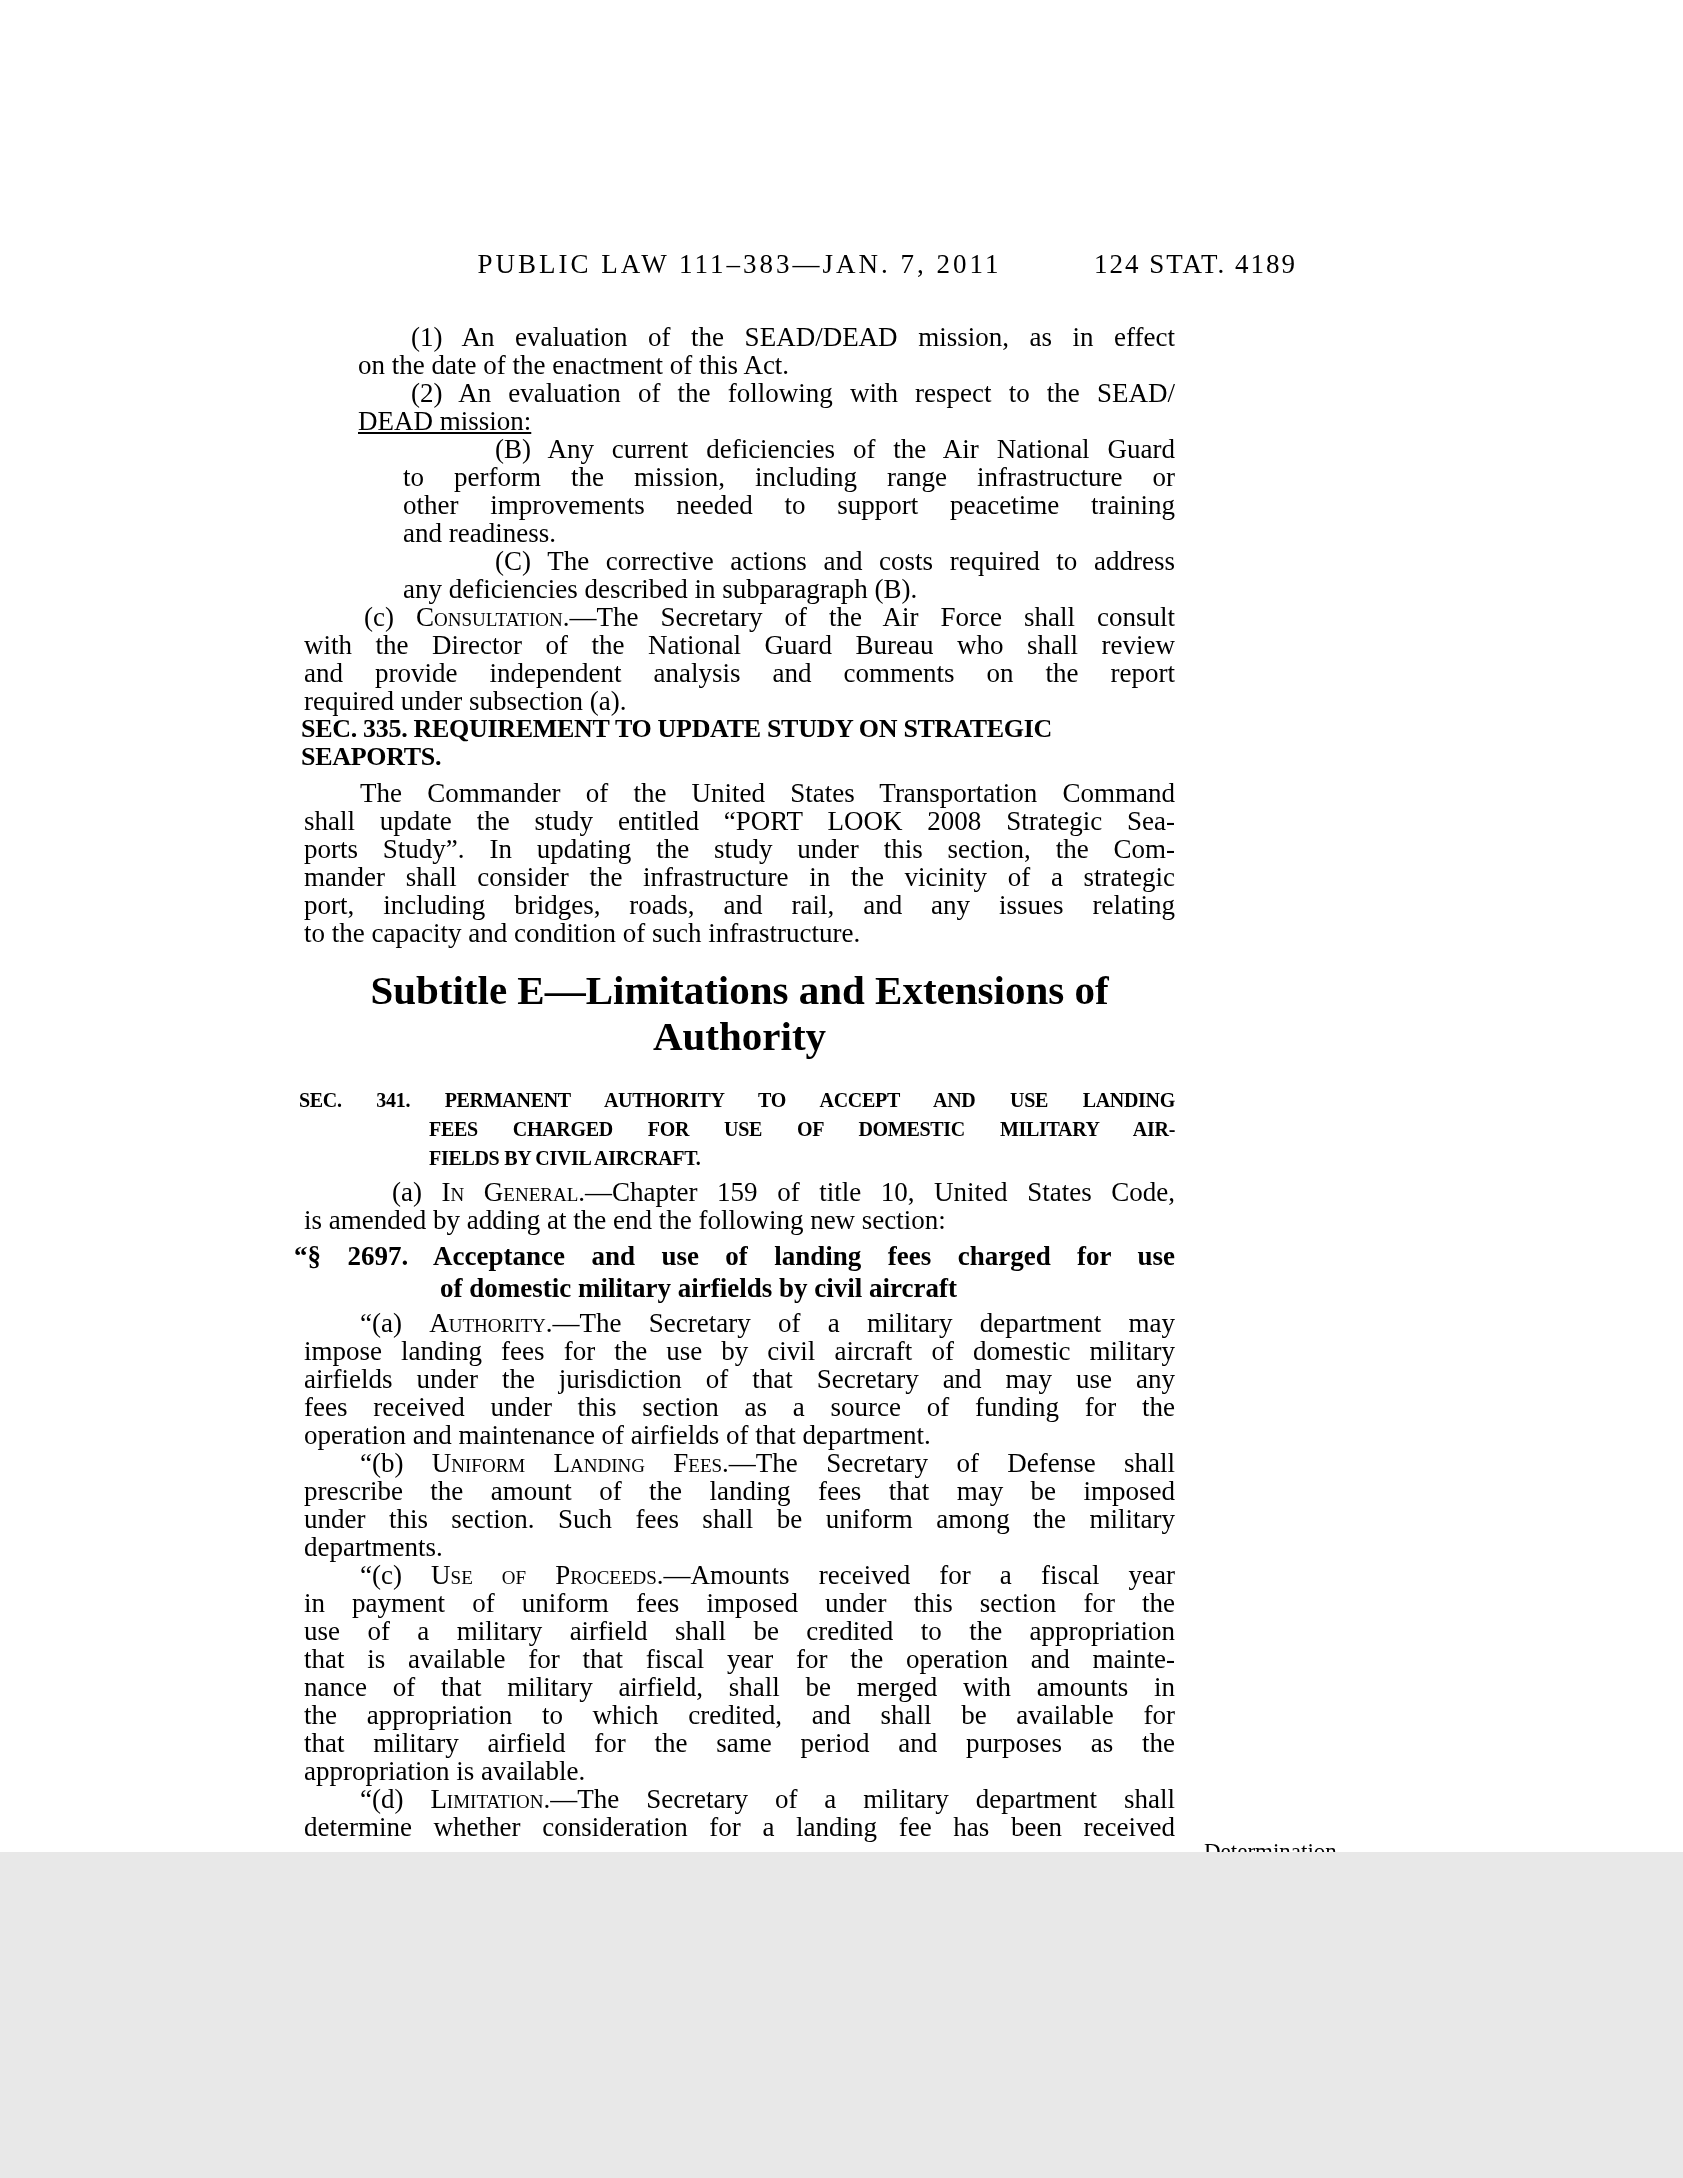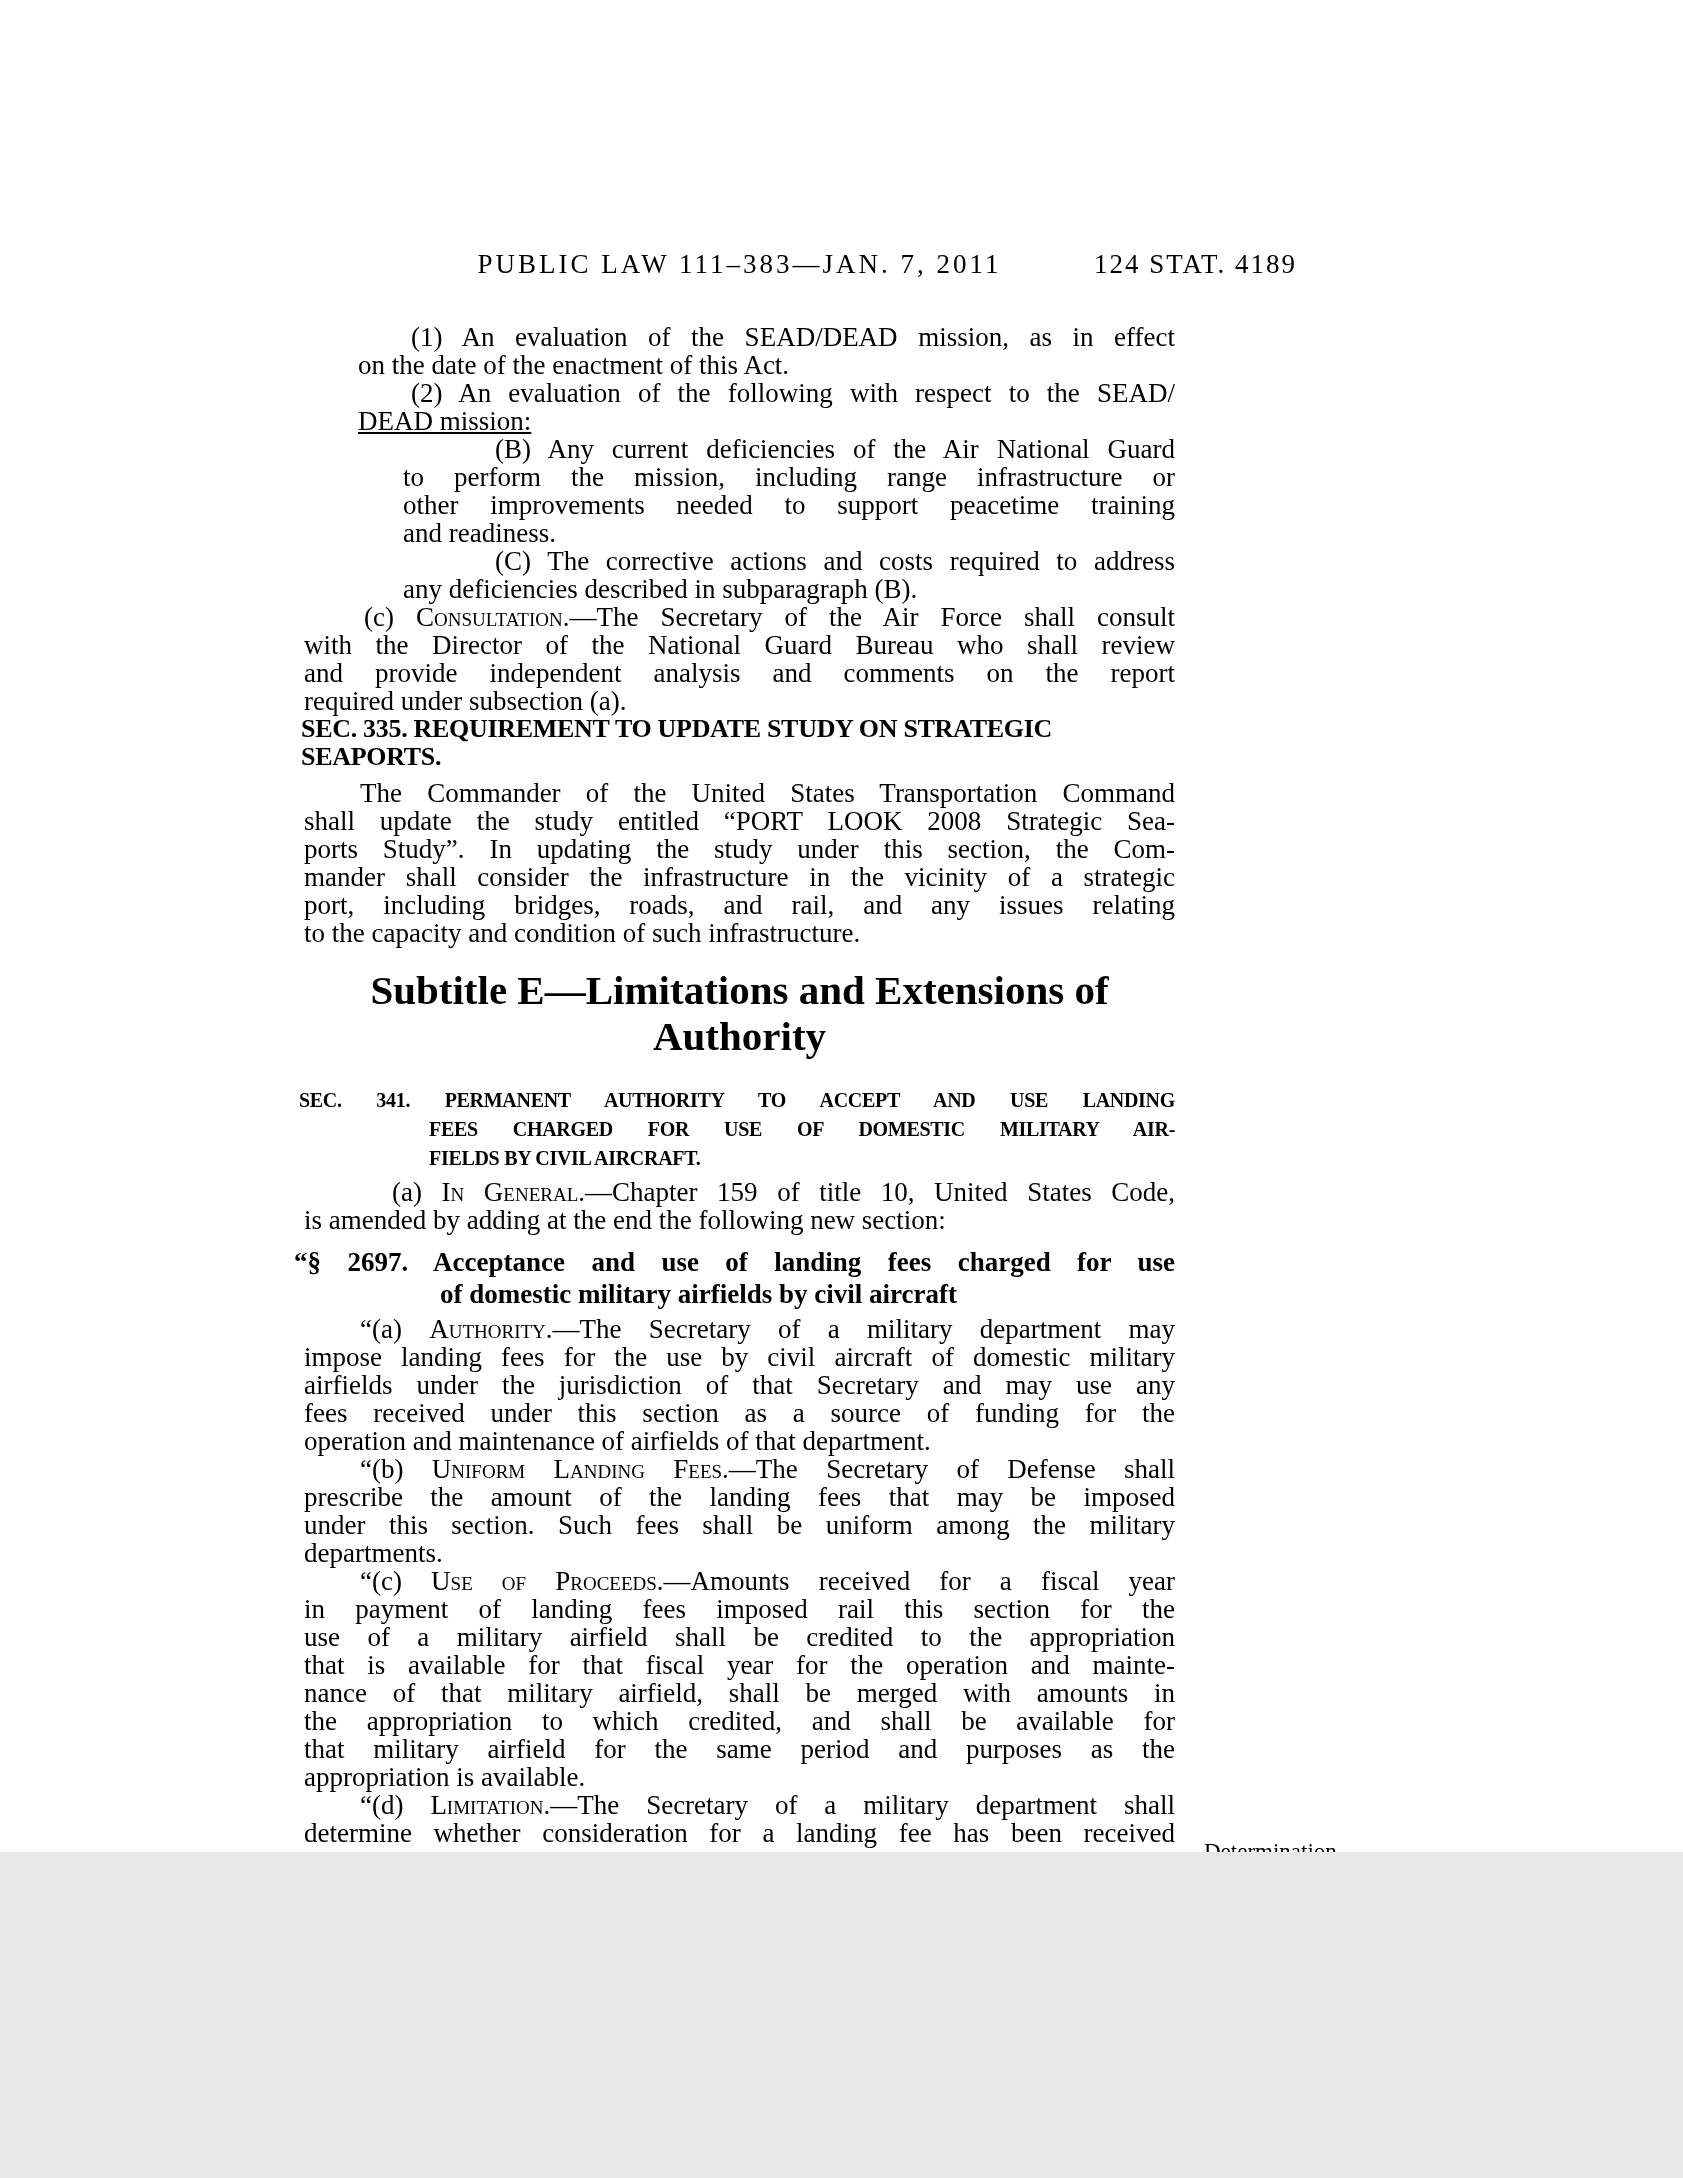--- a/index.html
+++ b/index.html
@@ -42,21 +42,21 @@
   .sechead .line {
     font-weight: bold;
     font-size: 26px;
     letter-spacing: -0.3px;
     line-height: 28px;
   }
   .mt8  { margin-top: 8px; }
   .mt20 { margin-top: 20px; }
   .mt27 { margin-top: 27px; }
   .mt5  { margin-top: 5px; }
-  .mt13 { margin-top: 12px; }
+  .mt13 { margin-top: 6px; }
 
   .subtitle .line {
     font-weight: bold;
     font-size: 41px;
     line-height: 46px;
     text-align: center;
   }
   .sechead341 .line {
     font-weight: bold;
     font-size: 20px;
@@ -143,21 +143,21 @@
         <div class="line">operation and maintenance of airfields of that department.</div>
       </div>
       <div class="block body">
         <div class="line j" style="margin-left: 56px;">“(b) <span class="sc">Uniform Landing Fees</span>.—The Secretary of Defense shall</div>
         <div class="line j">prescribe the amount of the landing fees that may be imposed</div>
         <div class="line j">under this section. Such fees shall be uniform among the military</div>
         <div class="line">departments.</div>
       </div>
       <div class="block body">
         <div class="line j" style="margin-left: 56px;">“(c) <span class="sc">Use of Proceeds</span>.—Amounts received for a fiscal year</div>
-        <div class="line j">in payment of landing fees imposed rail this section for the</div>
+        <div class="line j">in payment of uniform fees imposed under this section for the</div>
         <div class="line j">use of a military airfield shall be credited to the appropriation</div>
         <div class="line j">that is available for that fiscal year for the operation and mainte-</div>
         <div class="line j">nance of that military airfield, shall be merged with amounts in</div>
         <div class="line j">the appropriation to which credited, and shall be available for</div>
         <div class="line j">that military airfield for the same period and purposes as the</div>
         <div class="line">appropriation is available.</div>
       </div>
       <div class="block body">
         <div class="line j" style="margin-left: 56px;">“(d) <span class="sc">Limitation</span>.—The Secretary of a military department shall</div>
         <div class="line j">determine whether consideration for a landing fee has been received</div>

